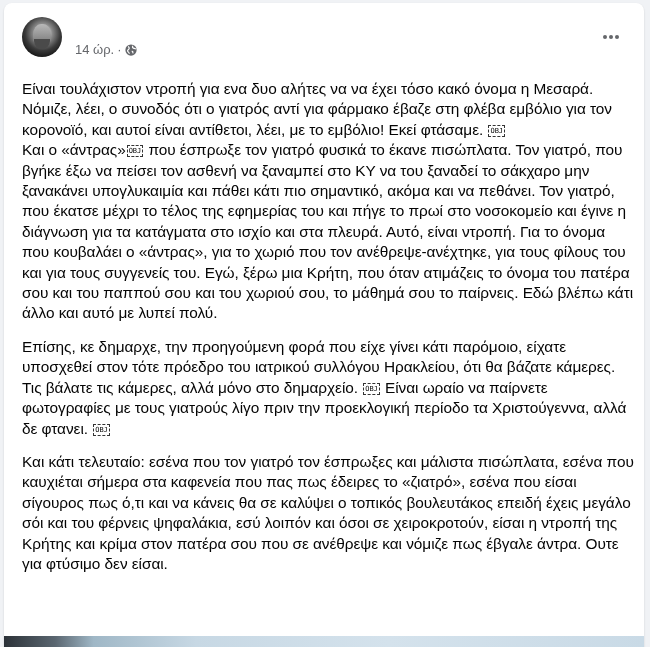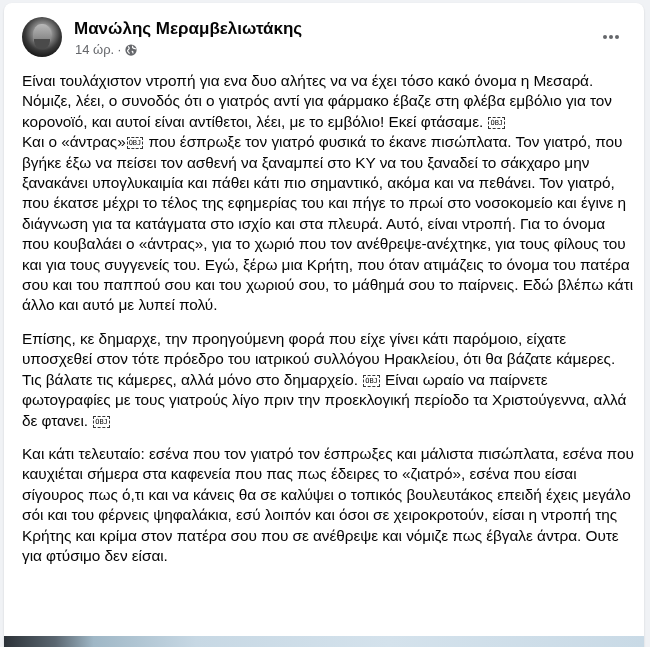--- a/index.html
+++ b/index.html
@@ -41,41 +41,40 @@
     .more {
       position:absolute; right:4px; top:12px; width:24px; height:16px;
       display:flex; align-items:center; justify-content:center; gap:2px; cursor:pointer;
     }
     .more span { width:4px; height:4px; border-radius:50%; background:#65676b; display:block; }
     .body {
       position:absolute; left:18px; top:68px; width:612px;
       font-size:15.4px; line-height:20.4px; color:#050505;
       letter-spacing:-0.05px;
     }
-    .body p { margin:0 0 13px 0; }
+    .body p { margin:8px 0 13px 0; }
     .obj {
       display:inline-block; font-size:7px; line-height:8px; padding:1px 1px;
       border:1px dashed #333; font-family:"DejaVu Sans Mono", monospace;
       vertical-align:2px; margin:0 1px;
     }
     .photo-strip {
       position:absolute; left:4px; top:636px; width:640px; height:14px;
       background:linear-gradient(90deg,#2c3238 0%, #5a6670 8%, #9fb7c6 14%, #c7d8e4 30%, #d4e2ec 60%, #c9dae6 100%);
     }
   </style>
 </head>
 <body>
 
 <div class="card">
   <div class="header">
     <div class="avatar">
       <div class="face"></div>
       <div class="beard"></div>
     </div>
-    <div class="name">Μανώλης Μεραμβελιωτάκης</div>
     <div class="meta">
       <span>14 ώρ.</span>
       <span>·</span>
       <svg class="globe" viewBox="0 0 16 16">
         <circle cx="8" cy="8" r="7.5" fill="#65676b"></circle>
         <path d="M4 3.5c1.5 0.5 2 2 1.2 3.2S3 8 3.5 9.5 5.5 11 5.8 13" stroke="#fff" stroke-width="1.6" fill="none"></path>
         <path d="M10.5 2.5c-1 1.3-0.5 2.5 0.8 3s2.5 0.2 3 1.5" stroke="#fff" stroke-width="1.6" fill="none"></path>
         <path d="M9 9.5c1 0.3 2 1.3 1.5 3" stroke="#fff" stroke-width="1.6" fill="none"></path>
       </svg>
     </div>

